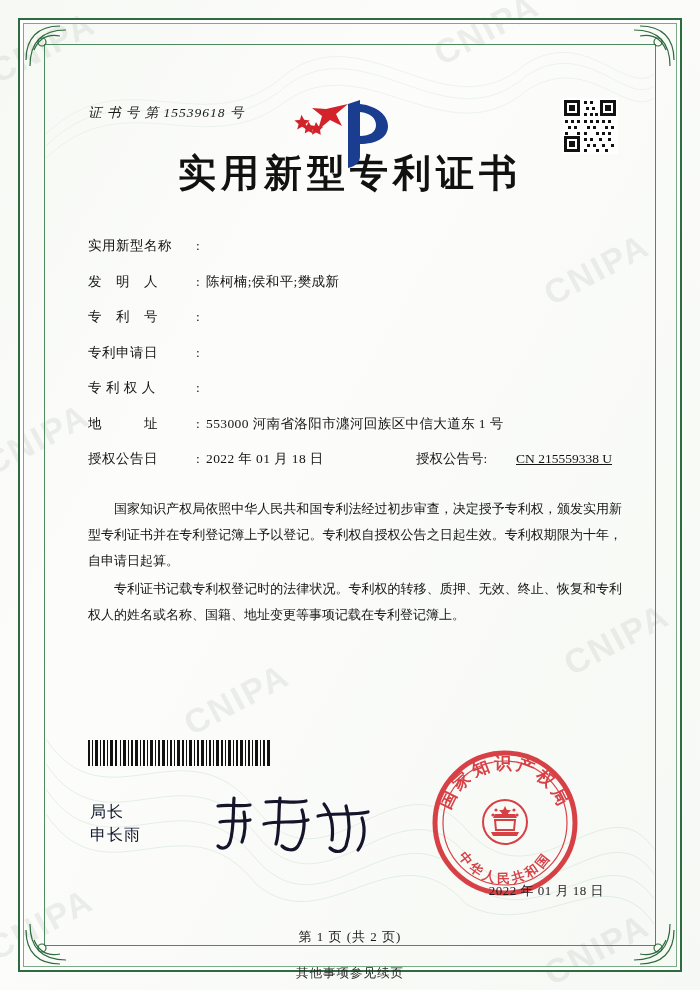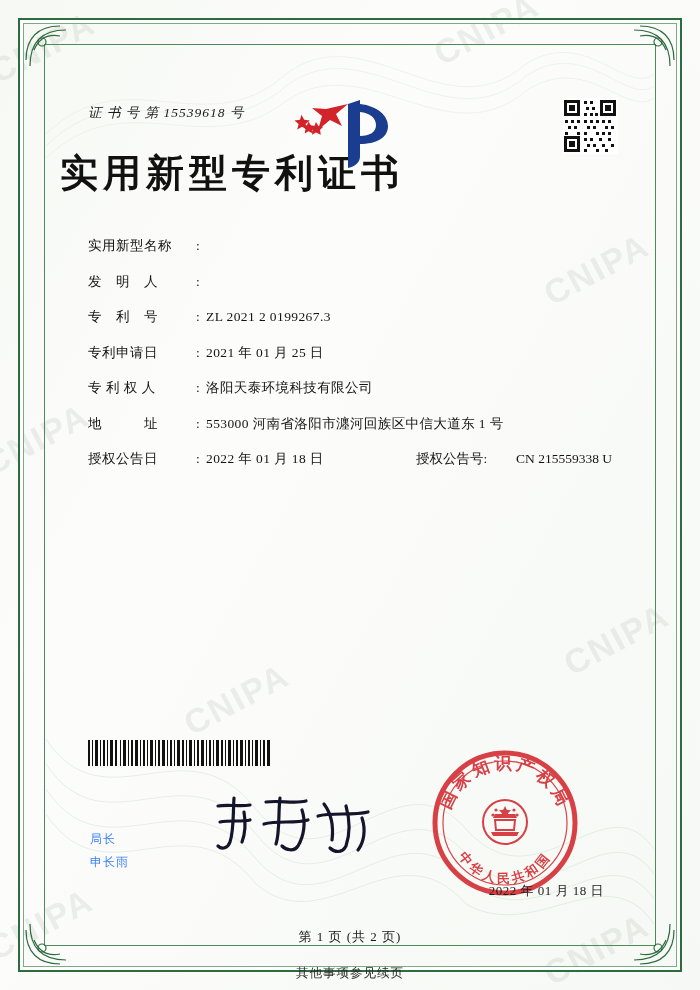--- a/index.html
+++ b/index.html
@@ -100,20 +100,21 @@
 
   .qr {
     position: absolute;
     right: 22px;
     top: 42px;
     width: 56px;
     height: 56px;
   }
 
   .title {
+    text-align: center;
     font-size: 38px;
     font-weight: 700;
     letter-spacing: 5px;
     color: #111;
     margin-top: 26px;
     font-family: "DejaVu Serif", serif;
   }
 
   .fields {
     margin: 40px 14px 0 28px;
@@ -136,21 +137,21 @@
   .f-value {
     flex: 1 1 auto;
     letter-spacing: 0.4px;
   }
   .field-row.split .f-value { flex: 0 0 210px; }
   .f-label2 {
     width: 100px;
     flex: 0 0 100px;
     white-space: nowrap;
   }
-  .f-value2 { flex: 1 1 auto; }
+  .f-value2 { flex: 1 1 auto; text-decoration: underline; }
 
   .paras {
     margin: 30px 18px 0 28px;
     font-size: 13px;
     line-height: 26px;
     color: #141414;
     text-align: justify;
   }
   .paras p {
     margin: 0 0 2px 0;
@@ -163,24 +164,24 @@
     left: 88px;
     top: 740px;
     width: 182px;
     height: 26px;
   }
 
   
   .sig-block {
     position: absolute;
     left: 90px;
-    top: 828px;
-    font-size: 12px;
+    top: 800px;
+    font-size: 16px;
     line-height: 23px;
-    color: #3b82f6;
+    color: #0f172a;
     letter-spacing: 1px;
   }
   .signature {
     position: absolute;
     left: 206px;
     top: 790px;
     width: 180px;
     height: 70px;
   }
 
@@ -373,51 +374,51 @@
     <div class="title">实用新型专利证书</div>
 
     <div class="fields">
       <div class="field-row">
         <span class="f-label">实用新型名称</span>
         <span class="f-colon">:</span>
       </div>
       <div class="field-row">
         <span class="f-label">发　明　人</span>
         <span class="f-colon">:</span>
+        <span class="f-value">陈柯楠;侯和平;樊成新</span>
       </div>
       <div class="field-row">
         <span class="f-label">专　利　号</span>
         <span class="f-colon">:</span>
-        <span class="f-value">ZL 2021 2 0199267.3</span>
       </div>
       <div class="field-row">
         <span class="f-label">专利申请日</span>
         <span class="f-colon">:</span>
-        <span class="f-value">2021 年 01 月 25 日</span>
       </div>
       <div class="field-row">
         <span class="f-label">专 利 权 人</span>
         <span class="f-colon">:</span>
-        <span class="f-value">洛阳天泰环境科技有限公司</span>
       </div>
       <div class="field-row">
         <span class="f-label">地　　　址</span>
         <span class="f-colon">:</span>
         <span class="f-value">553000 河南省洛阳市瀍河回族区中信大道东 1 号</span>
       </div>
       <div class="field-row split">
         <span class="f-label">授权公告日</span>
         <span class="f-colon">:</span>
         <span class="f-value">2022 年 01 月 18 日</span>
         <span class="f-label2">授权公告号:</span>
         <span class="f-value2">CN 215559338 U</span>
       </div>
     </div>
 
     <div class="paras">
+      <p>国家知识产权局依照中华人民共和国专利法经过初步审查，决定授予专利权，颁发实用新型专利证书并在专利登记簿上予以登记。专利权自授权公告之日起生效。专利权期限为十年，自申请日起算。</p>
+      <p>专利证书记载专利权登记时的法律状况。专利权的转移、质押、无效、终止、恢复和专利权人的姓名或名称、国籍、地址变更等事项记载在专利登记簿上。</p>
     </div>
   </div>
 
   <div class="barcode">
     <svg width="182" height="26" viewBox="0 0 182 26">
       <g fill="#111">
         <rect x="0" y="0" width="2" height="26"></rect>
           <rect x="4" y="0" width="1" height="26"></rect>
         <rect x="7" y="0" width="3" height="26"></rect>
           <rect x="12" y="0" width="1" height="26"></rect>

